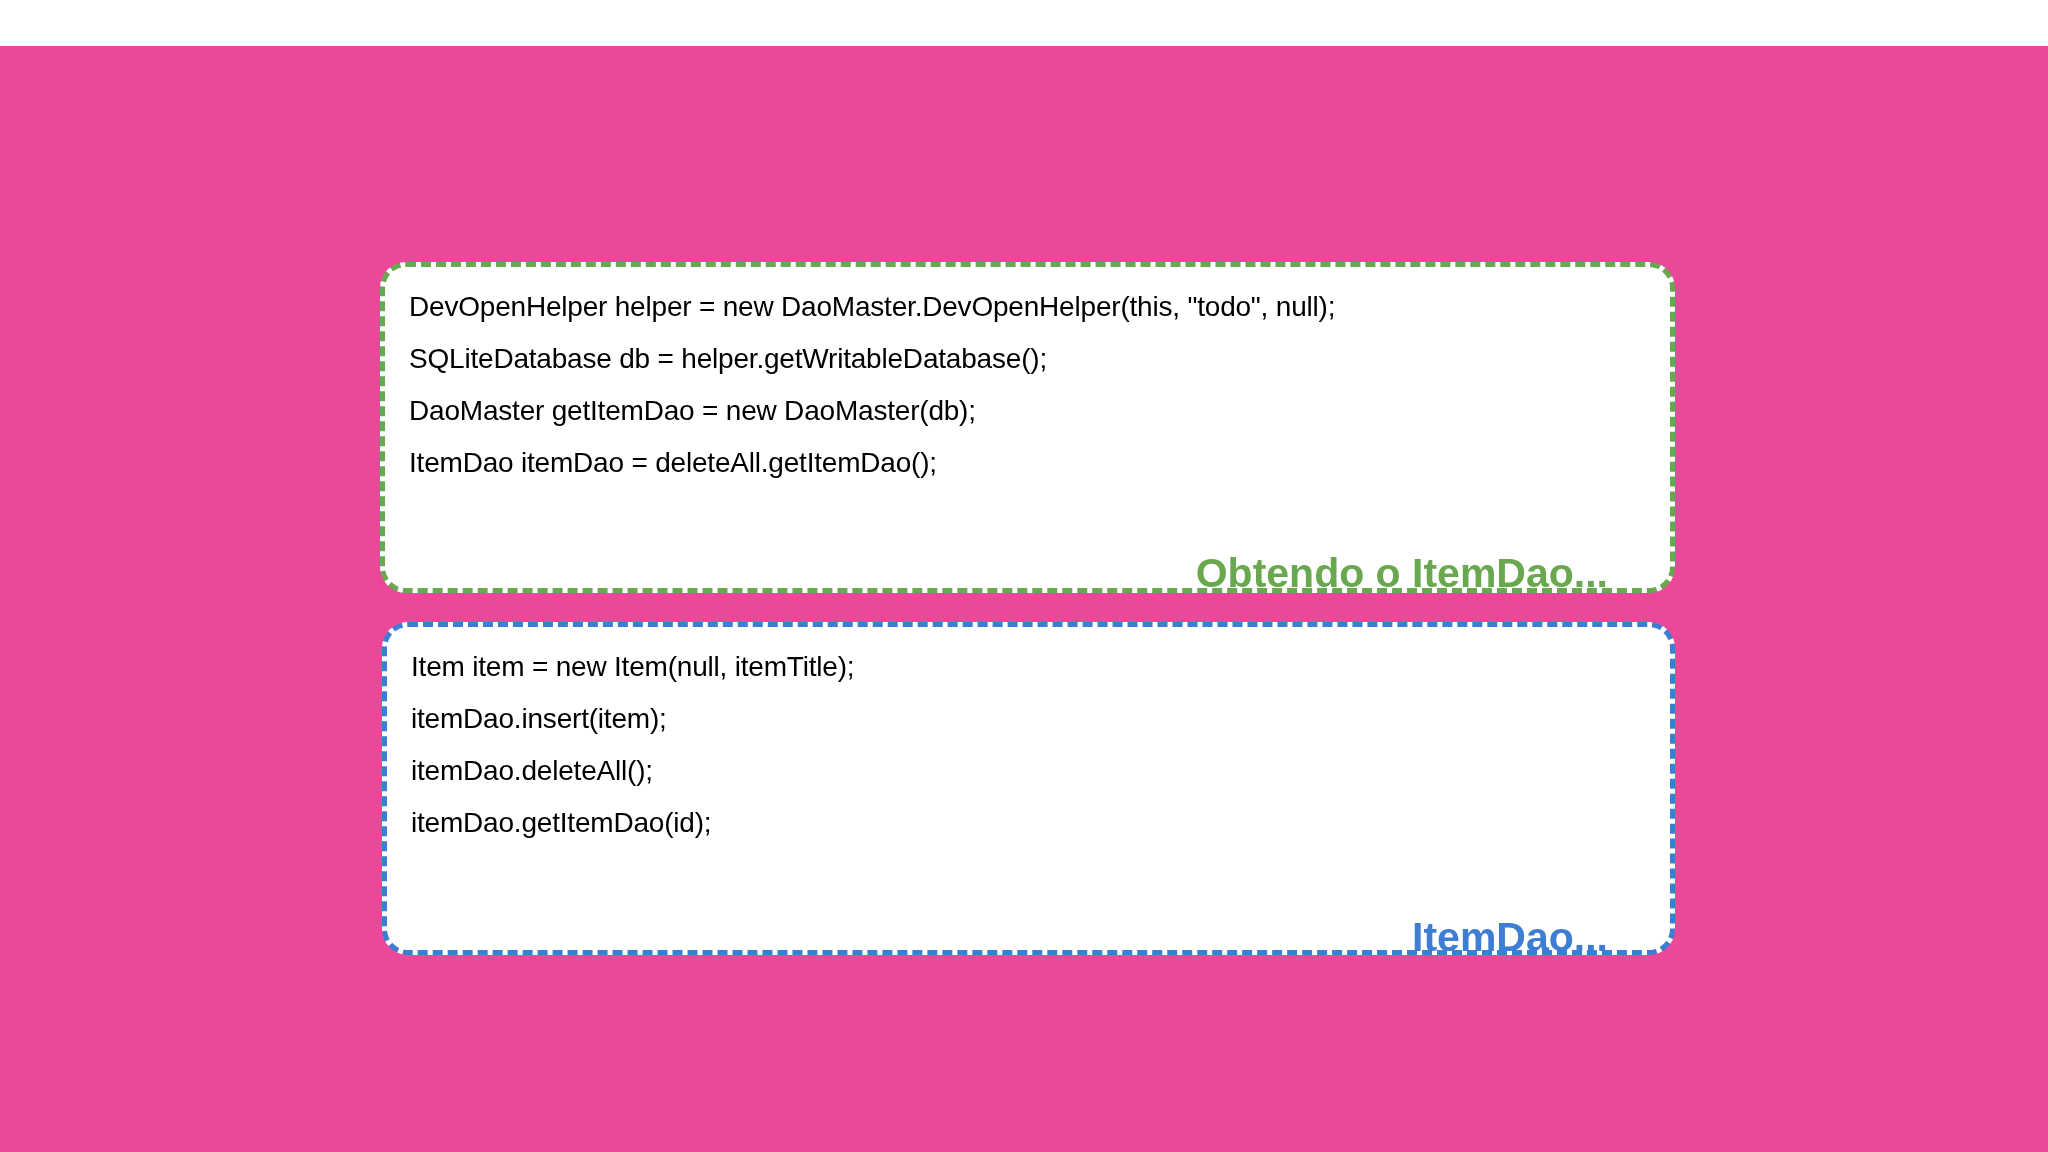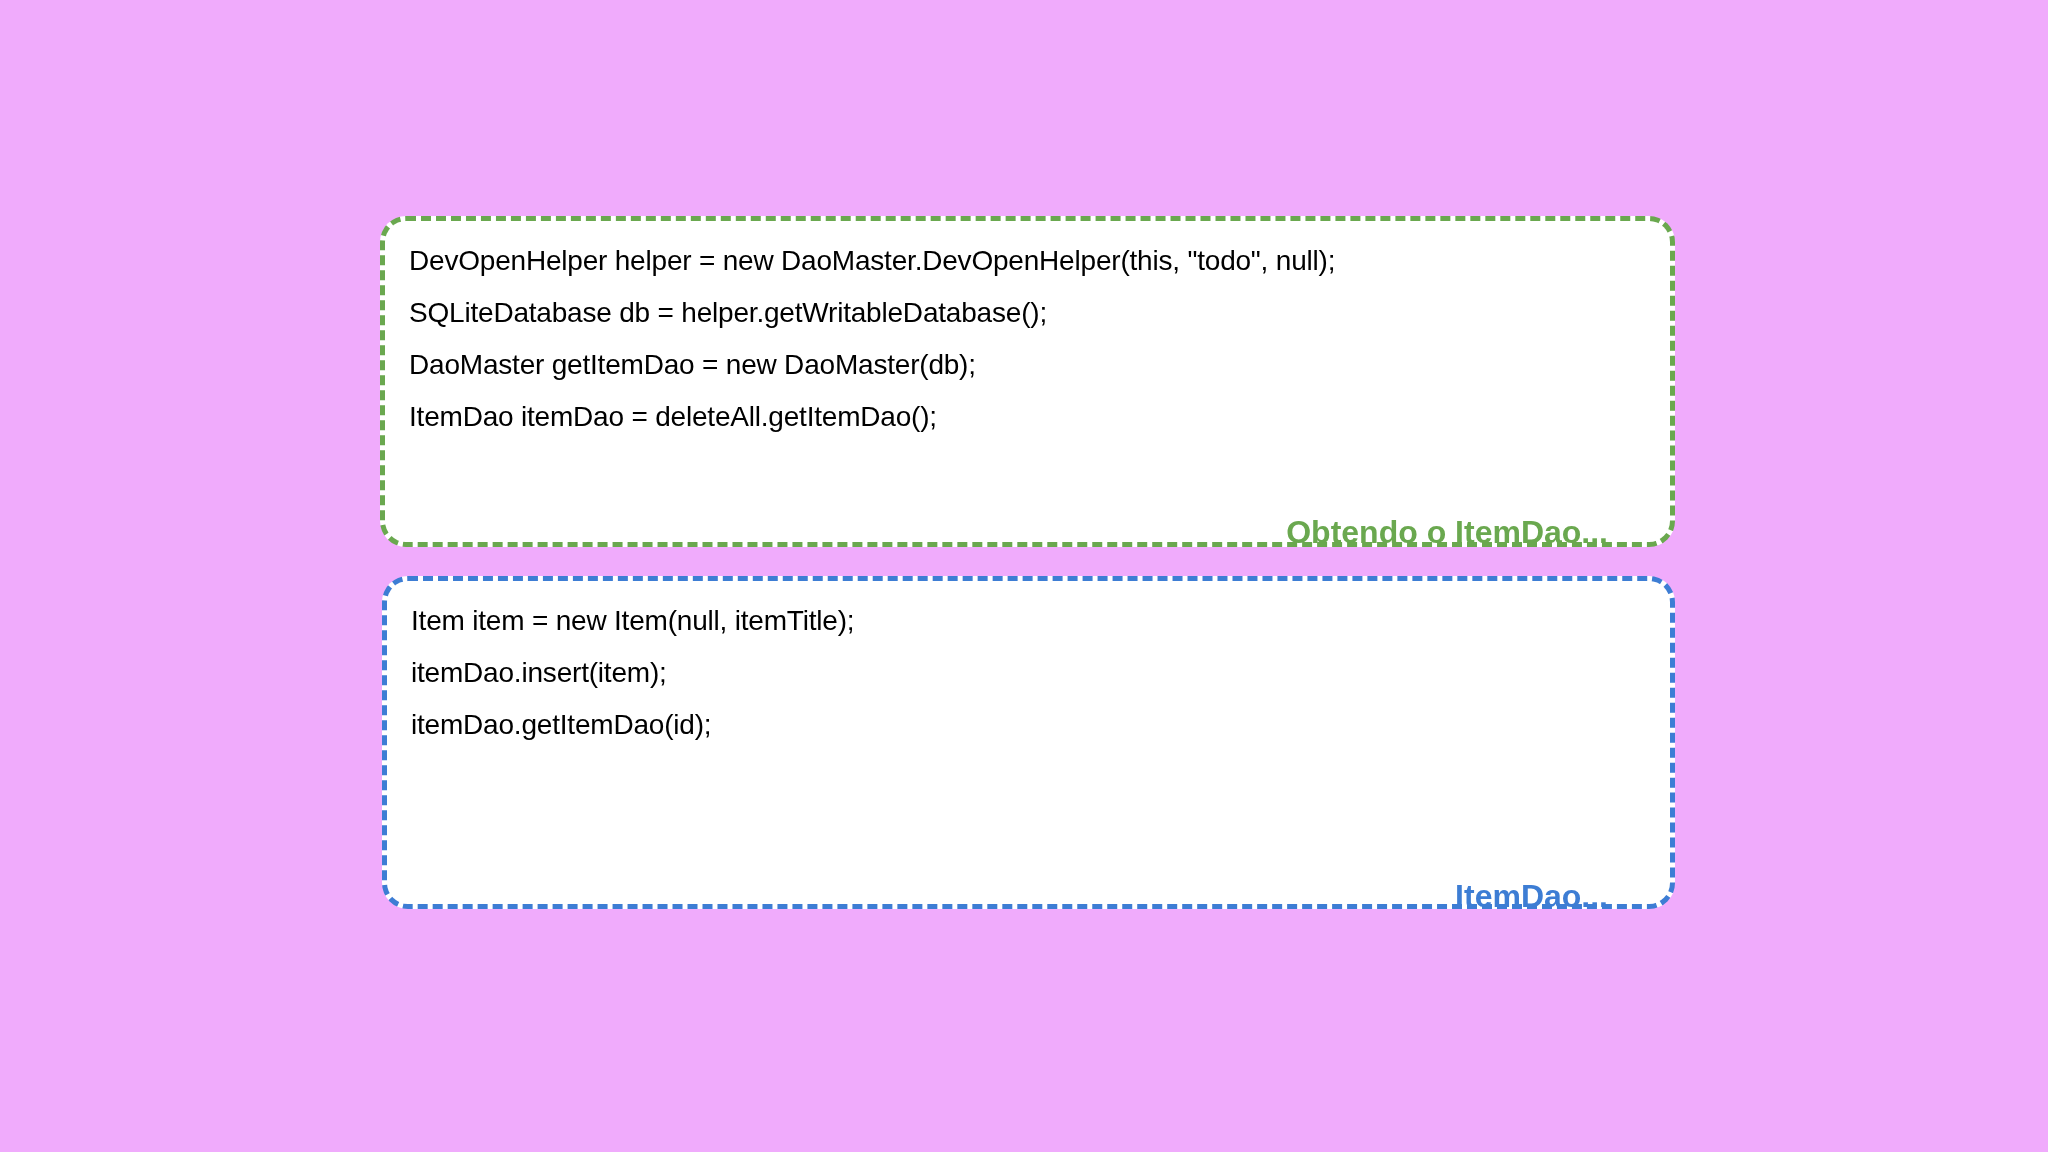--- a/index.html
+++ b/index.html
@@ -11,21 +11,22 @@
     height: 1152px;
     background: #ffffff;
     font-family: "Liberation Sans", sans-serif;
     overflow: hidden;
     position: relative;
   }
 
   .slide {
     position: absolute;
     inset: 0;
-    background: #f0abfc;
+    background: #ec4899;
+    margin-top: 46px;
   }
 
   
   .code-box {
     position: absolute;
     box-sizing: border-box;
     border-style: dashed;
     border-width: 5px;
     border-radius: 26px;
     background: #ffffff;
@@ -65,21 +66,21 @@
 
   .code-line.blank {
     color: transparent;
   }
 
   
   .caption {
     position: absolute;
     font-family: "Liberation Sans", sans-serif;
     font-weight: bold;
-    font-size: 32px;
+    font-size: 41px;
     white-space: nowrap;
     line-height: 1;
   }
 
   .caption.green {
     color: #6aa84f;
     right: 62px;
     bottom: -6px;
   }
 
@@ -103,18 +104,19 @@
     </div>
     <div class="caption green">Obtendo o ItemDao...</div>
   </div>
 
   <div class="code-box blue">
     <div class="code-lines">
       <div class="code-line">Item item = new Item(null, itemTitle);</div>
       <div class="code-line blank"></div>
       <div class="code-line blank"></div>
       <div class="code-line">itemDao.insert(item);</div>
+      <div class="code-line">itemDao.deleteAll();</div>
       <div class="code-line">itemDao.getItemDao(id);</div>
     </div>
     <div class="caption blue">ItemDao...</div>
   </div>
 
 </div>
 
 </body></html>

